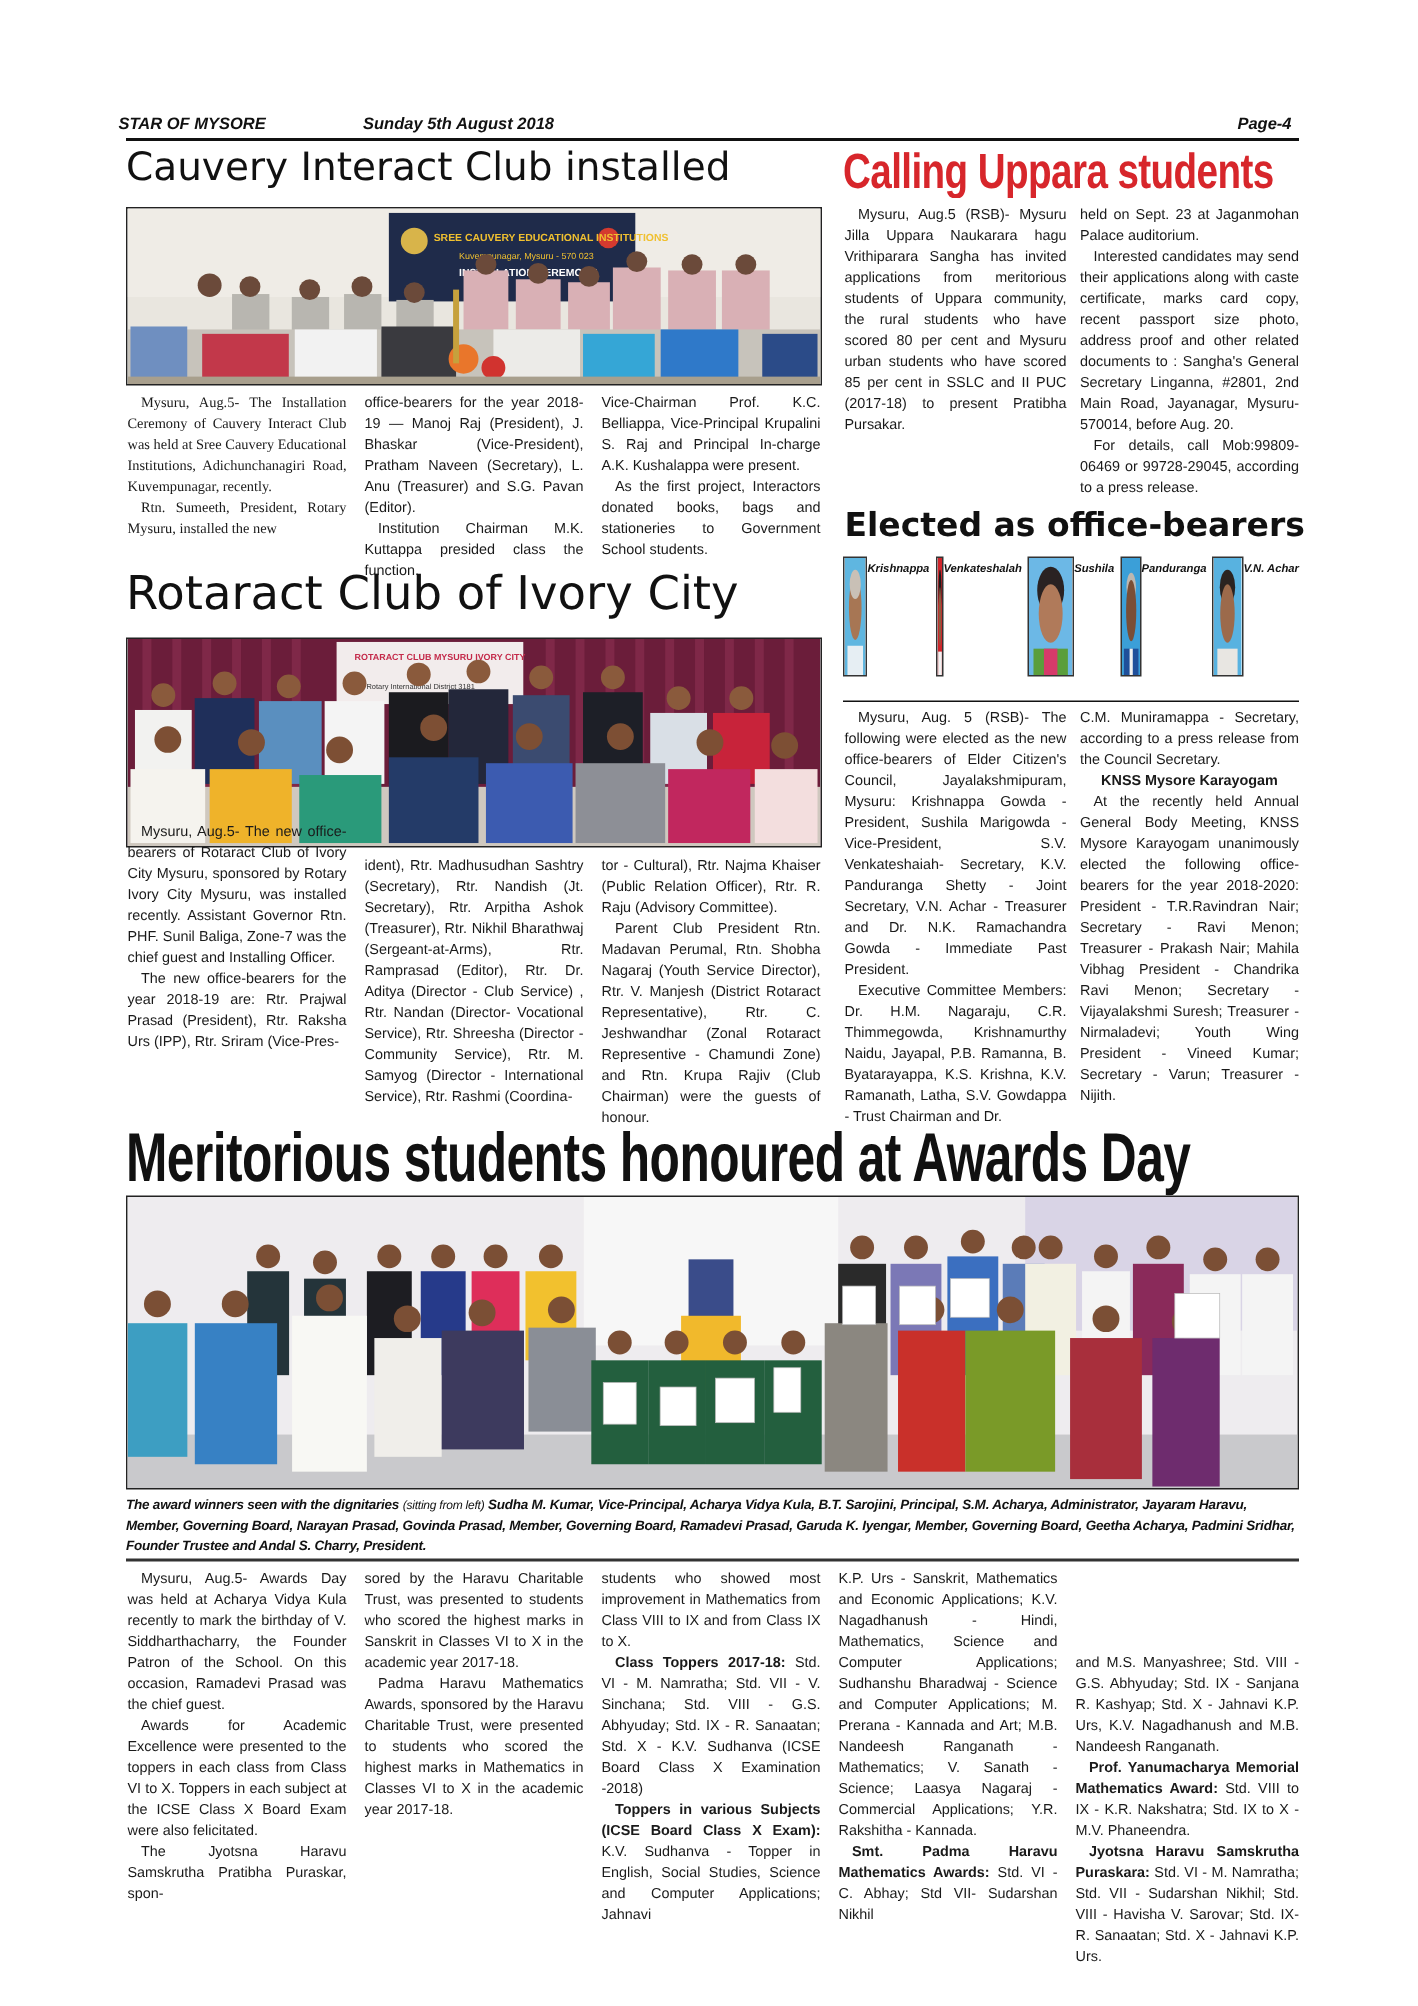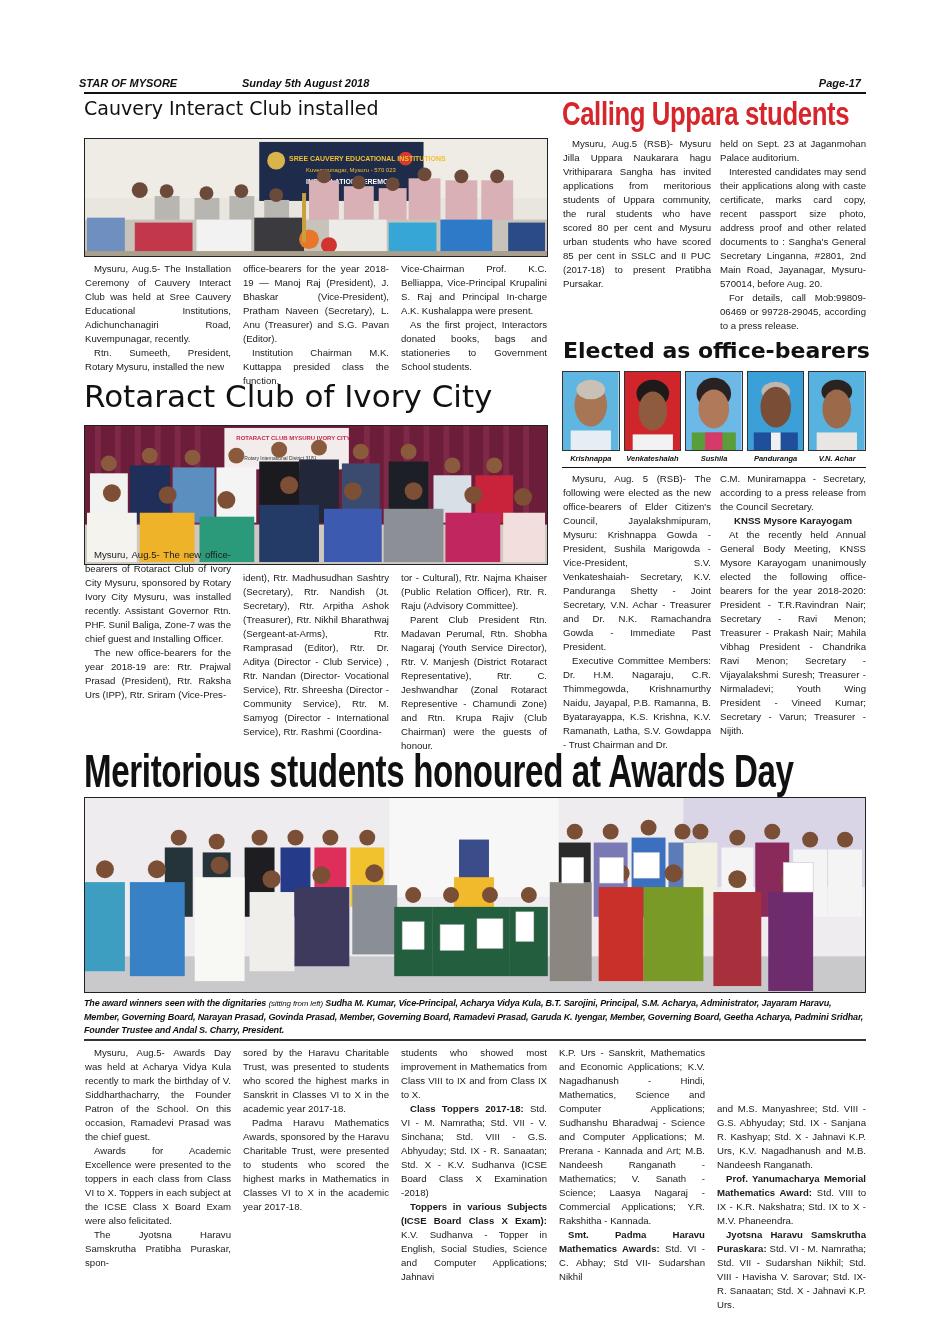--- a/index.html
+++ b/index.html
@@ -12,49 +12,49 @@
   .masthead { left: 79px; top: 75px; width: 782px; height: 18px; font-size: 11px; font-weight: bold; font-family: "Liberation Sans", sans-serif; font-style: italic; }
   .masthead .paper { position: absolute; left: 0; top: 2px; }
   .masthead .date { position: absolute; left: 163px; top: 2px; font-weight: bold; }
   .masthead .page { position: absolute; right: 0; top: 2px; }
   .rule-top { left: 84px; top: 92px; width: 782px; height: 2px; background: #111; }
 
   
   .hl-sans { font-family: "DejaVu Sans", sans-serif; font-weight: normal; color: #111; letter-spacing: 0px; white-space: nowrap; }
   .hl-condensed { font-family: "Liberation Sans", sans-serif; font-weight: bold; white-space: nowrap; transform-origin: left top; }
 
-  .h-cauvery { left: 84px; top: 97px; font-size: 19px; }
+  .h-cauvery { left: 84px; top: 97px; font-size: 26px; }
   .h-uppara { left: 562px; top: 95px; font-size: 33px; color: #d7262b; transform: scaleX(0.78); letter-spacing: -0.5px; }
   .h-elected { left: 563px; top: 338px; font-size: 22px; font-weight: bold; font-family: "DejaVu Sans", sans-serif; white-space: nowrap; }
   .h-rotaract { left: 84px; top: 378px; font-size: 31px; }
   .h-merit { left: 84px; top: 744px; font-size: 46px; color: #111; transform: scaleX(0.72); letter-spacing: -0.5px; }
 
   
   .photo { border: 1px solid #222; overflow: hidden; }
   .photo svg { display: block; width: 100%; height: 100%; }
 
   .p-cauvery { left: 84px; top: 138px; width: 464px; height: 119px; }
   .p-rotaract { left: 84px; top: 425px; width: 464px; height: 140px; }
   .p-awards { left: 84px; top: 797px; width: 782px; height: 196px; }
 
   .portraits { left: 562px; top: 371px; width: 304px; height: 92px; display: flex; gap: 4px; }
-  .portrait { flex: 1; display: flex; flex-direction: column; }
+  .portrait { flex: 1; display: flex; flex-direction: row; }
   .portrait .img { height: 80px; border: 1px solid #333; overflow: hidden; }
   .portrait .img svg { width: 100%; height: 100%; display: block; }
   .portrait .cap { font-size: 7.5px; font-style: italic; font-weight: bold; text-align: center; margin-top: 3px; white-space: nowrap; }
   .rule-portraits { left: 562px; top: 467px; width: 304px; height: 1px; background: #111; }
 
   
   .col { font-family: "Liberation Sans", sans-serif; font-size: 9.6px; line-height: 14px; text-align: justify; color: #1a1a1a; hyphens: manual; }
   .col p { text-indent: 9px; }
   .col p.noindent { text-indent: 0; }
   .col b { font-weight: bold; }
   .col .subhead { text-align: center; font-weight: bold; text-indent: 0; }
 
-  .c1 { left: 85px; top: 262px; width: 146px; }
+  .c1 { left: 85px; top: 262px; width: 146px; font-family: Liberation Serif, serif; }
   .c2 { left: 243px; top: 262px; width: 146px; }
   .c3 { left: 401px; top: 262px; width: 146px; }
 
   .u1 { left: 563px; top: 137px; width: 148px; }
   .u2 { left: 720px; top: 137px; width: 146px; }
 
   .e1 { left: 563px; top: 472px; width: 148px; }
   .e2 { left: 720px; top: 472px; width: 146px; }
 
   .r1 { left: 85px; top: 548px; width: 146px; }
@@ -70,21 +70,21 @@
   .caption { left: 84px; top: 997px; width: 782px; font-family: "Liberation Sans", sans-serif; font-size: 9px; line-height: 13.5px; font-style: italic; font-weight: bold; color: #111; letter-spacing: -0.15px; }
   .caption .light { font-weight: normal; font-size: 8px; }
   .rule-caption { left: 84px; top: 1039px; width: 782px; height: 2px; background: #333; }
 </style>
 </head>
 <body>
 
 <div class="abs masthead">
   <span class="paper">STAR OF MYSORE</span>
   <span class="date">Sunday 5th  August  2018</span>
-  <span class="page">Page-17</span>
+  <span class="page">Page-4</span>
 </div>
 <div class="abs rule-top"></div>
 
 <h1 class="abs hl-sans h-cauvery">Cauvery Interact Club installed</h1>
 
 <div class="abs photo p-cauvery">
   <svg viewBox="0 0 464 119" preserveAspectRatio="none">
     <rect width="464" height="119" fill="#e9e6df"></rect>
     <rect x="0" y="0" width="464" height="60" fill="#efece6"></rect>
     <rect x="175" y="3" width="165" height="60" fill="#1f2b4a"></rect>

